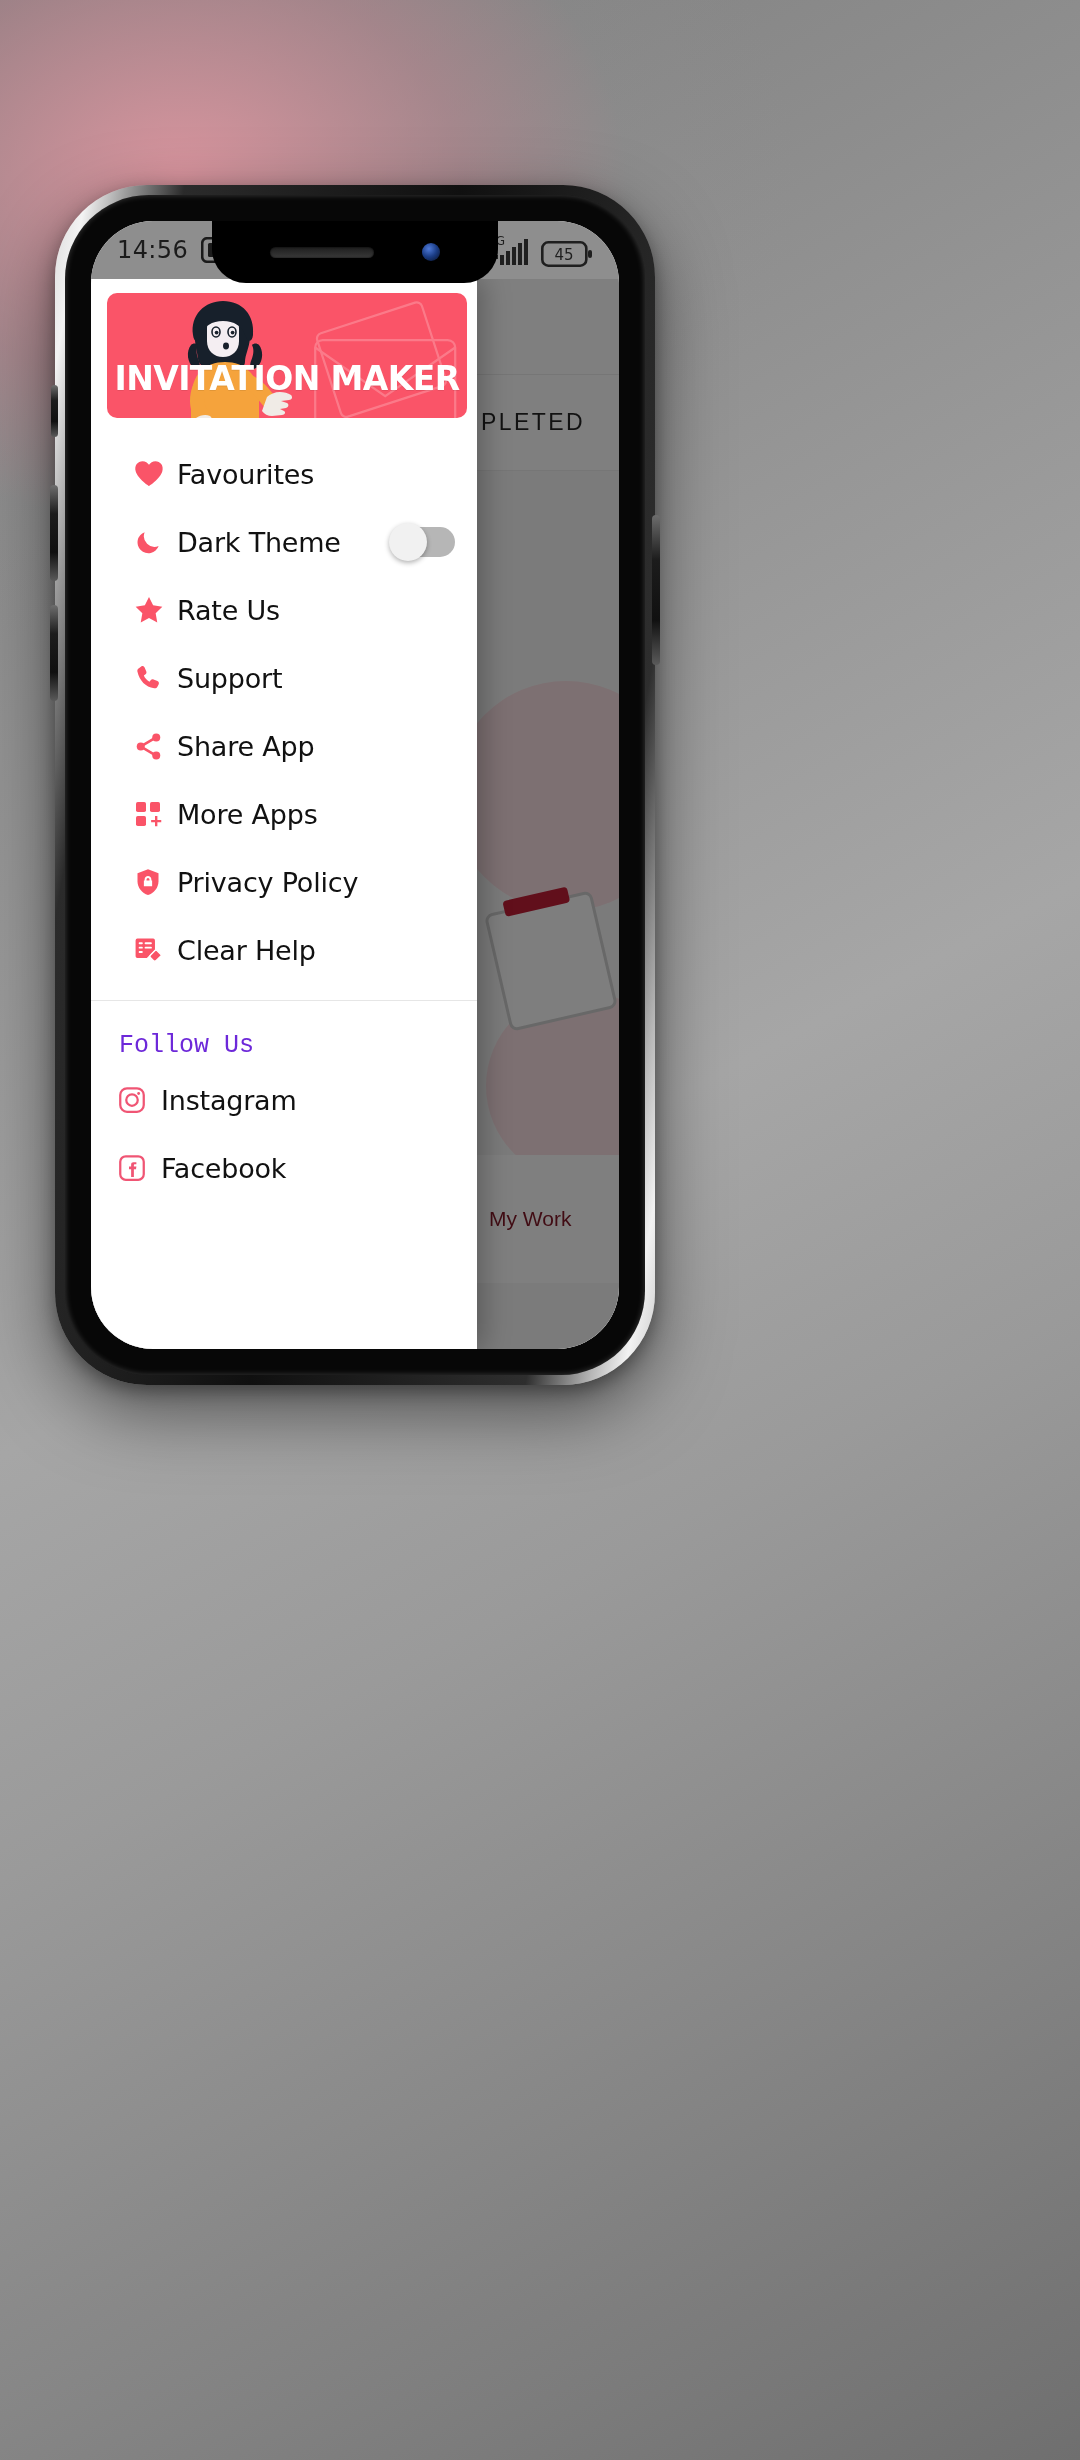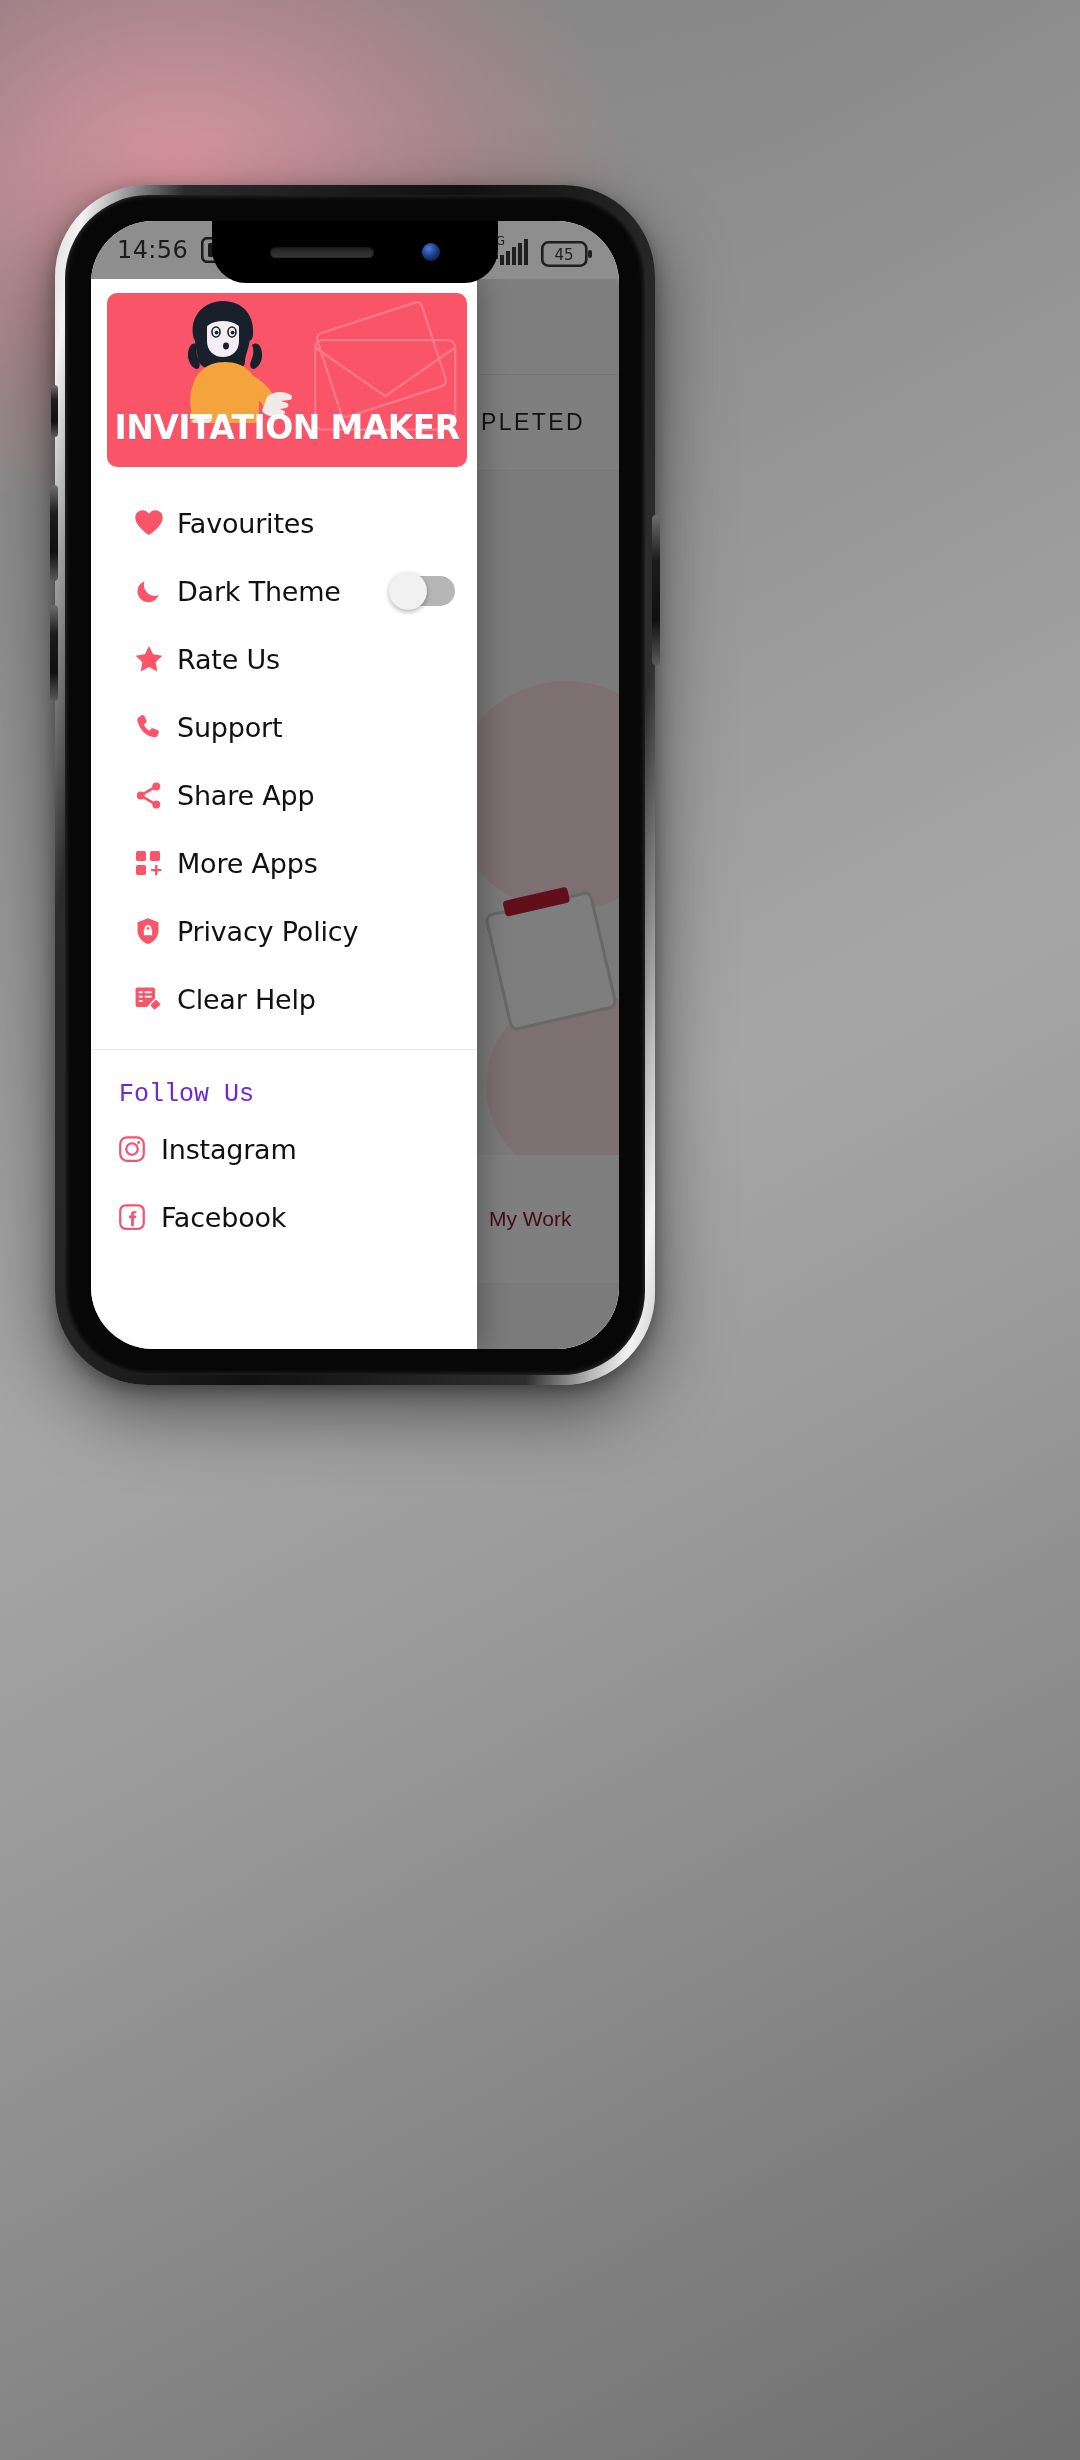--- a/index.html
+++ b/index.html
@@ -78,21 +78,21 @@
 
   #scrim{ position:absolute; inset:0; top:58px; background:rgba(10,10,10,0.52); z-index:20; }
 
   
   #nav-drawer{
     position:absolute; left:0; top:58px; bottom:0; width:386px;
     background:#ffffff; z-index:30; overflow:hidden;
     box-shadow:6px 0 26px rgba(0,0,0,0.28);
   }
   #drawer-banner{
-    margin:14px 10px 0 16px; height:174px; border-radius:10px; overflow:hidden;
+    margin:14px 10px 0 16px; height:125px; border-radius:10px; overflow:hidden;
     background:#fa5468; position:relative;
   }
   #banner-envelope{ position:absolute; right:-16px; top:6px; width:190px; height:140px; opacity:0.5; }
   #banner-illustration{ position:absolute; left:60px; top:8px; width:130px; height:122px; }
   #banner-title{
     position:absolute; left:0; right:0; bottom:20px; text-align:center;
     font-family:"DejaVu Sans", sans-serif; font-weight:bold; font-size:33px;
     color:#ffffff; letter-spacing:-0.6px; z-index:3;
     text-shadow:0 1px 0 rgba(0,0,0,0.08);
   }

